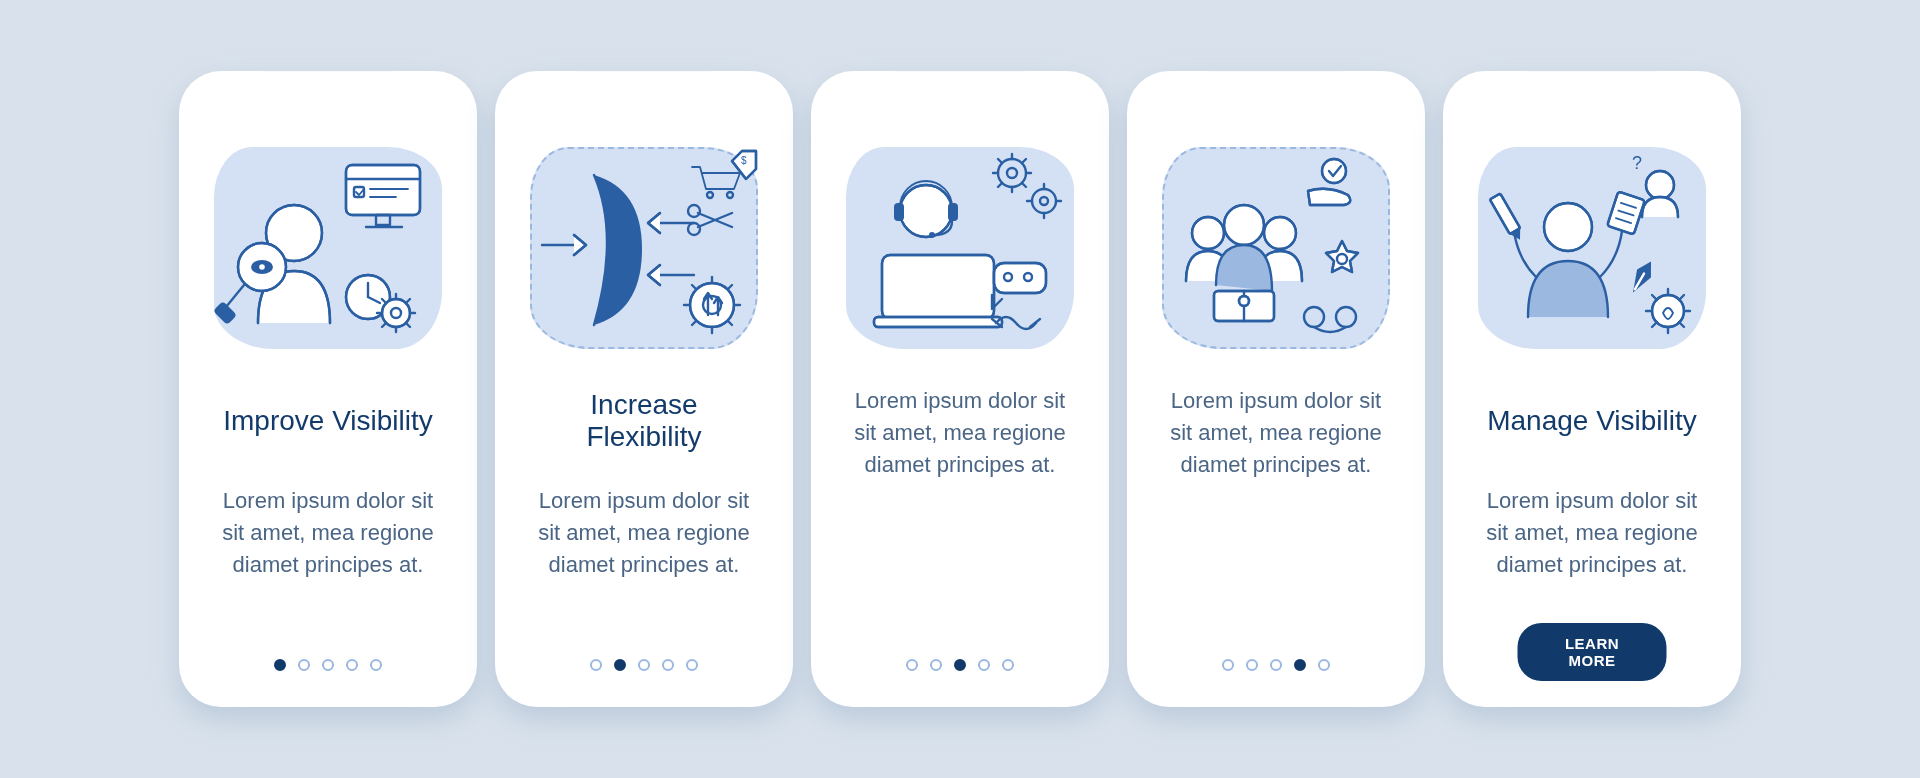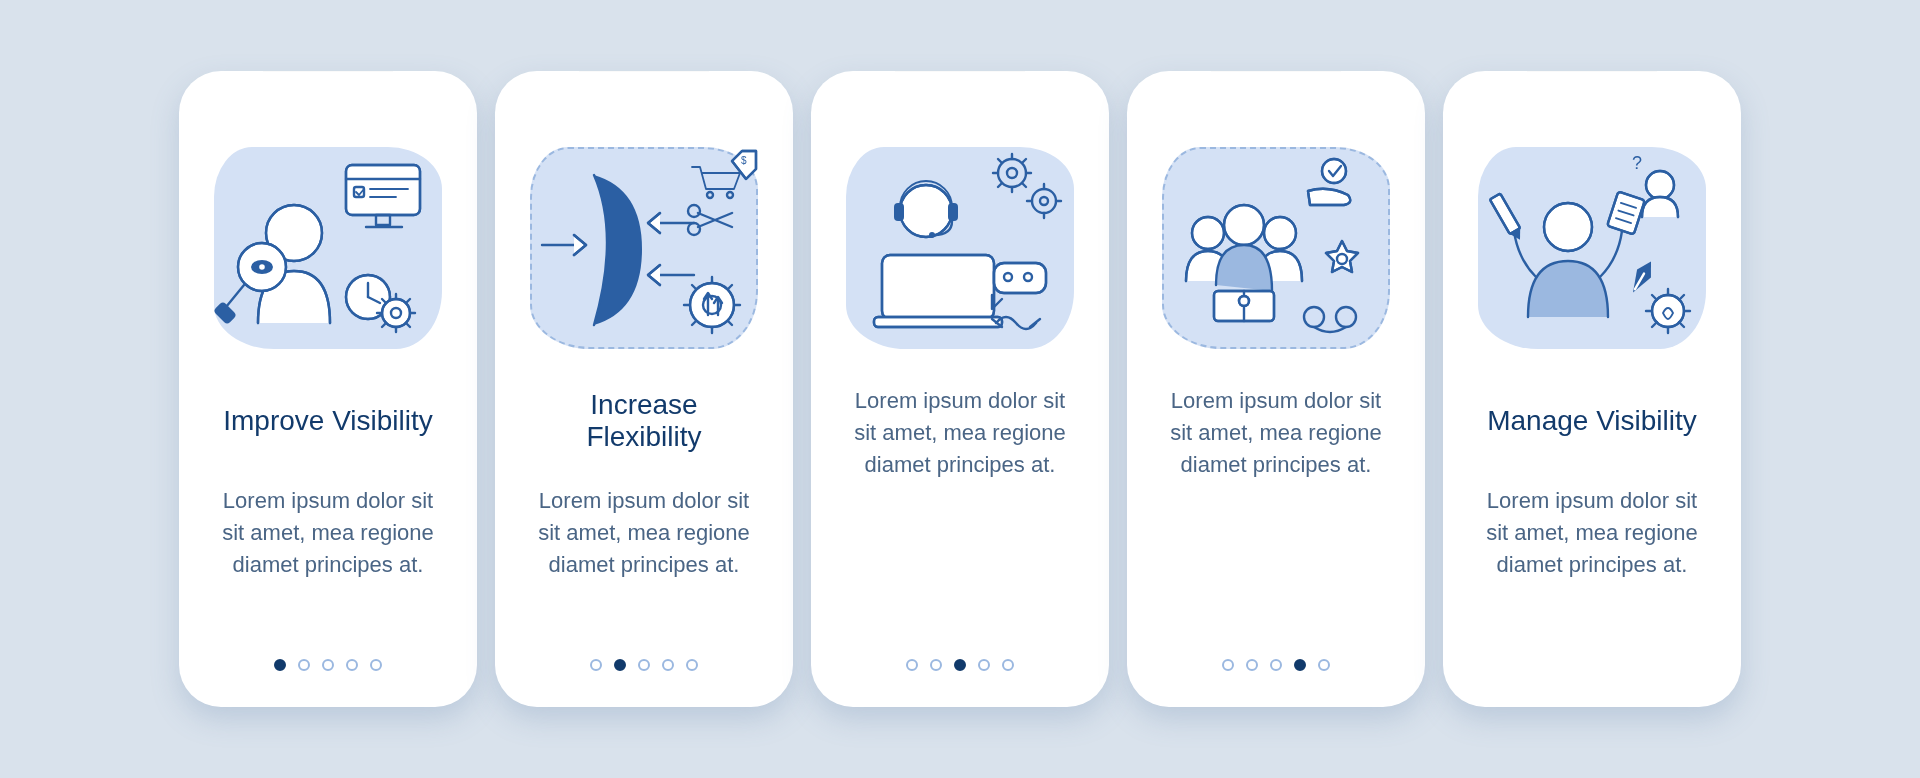--- a/index.html
+++ b/index.html
@@ -453,15 +453,16 @@
               <line x1="-11" y1="11" x2="-16" y2="16"></line>
             <line x1="11" y1="11" x2="16" y2="16"></line>
               <line x1="-11" y1="-11" x2="-16" y2="-16"></line>
           </g>
           <path d="M-5 2 q5 -10 10 0 q-3 6 -5 6 q-2 0 -5 -6 z" class="thin"></path>
         </g>
       </svg>
     </div>
     <h2 class="title">Manage Visibility</h2>
     <p class="desc">Lorem ipsum dolor sit sit amet, mea regione diamet principes at.</p>
+    <button class="cta">LEARN MORE</button>
   </div>
 
 </div>
 
 </body></html>

